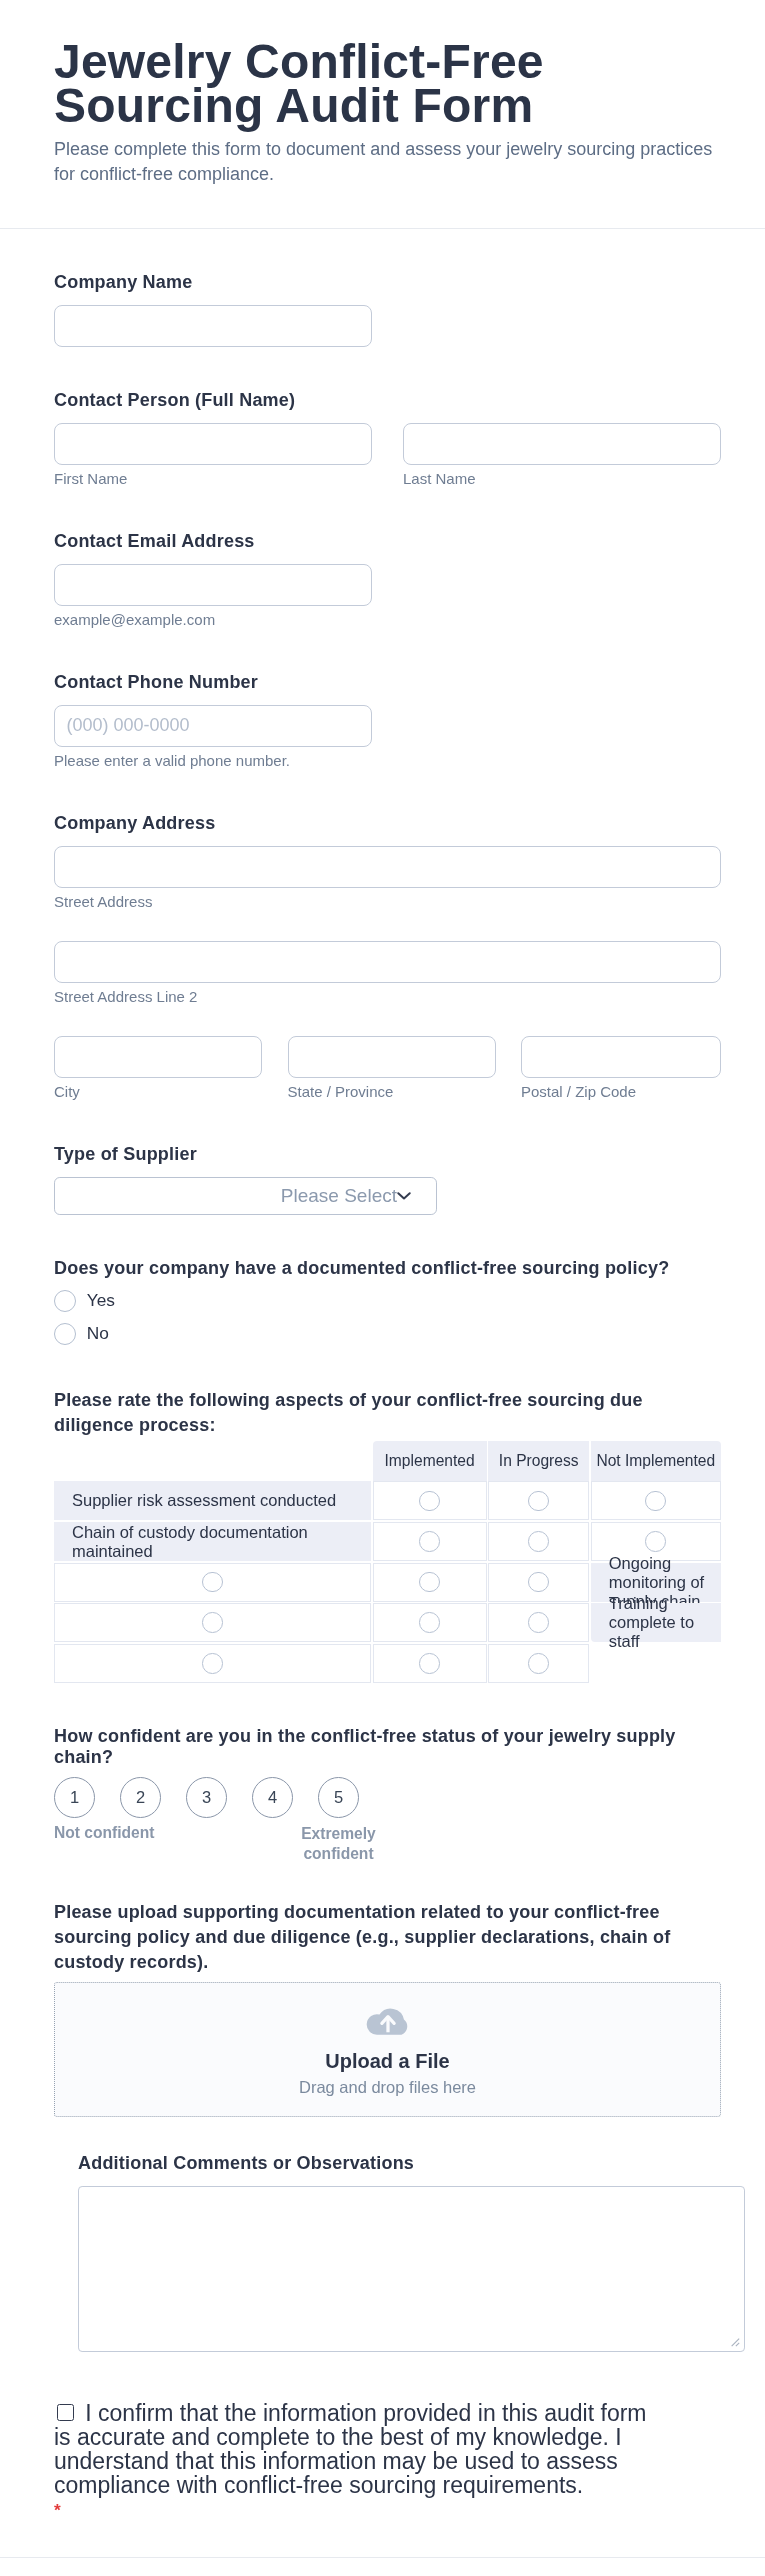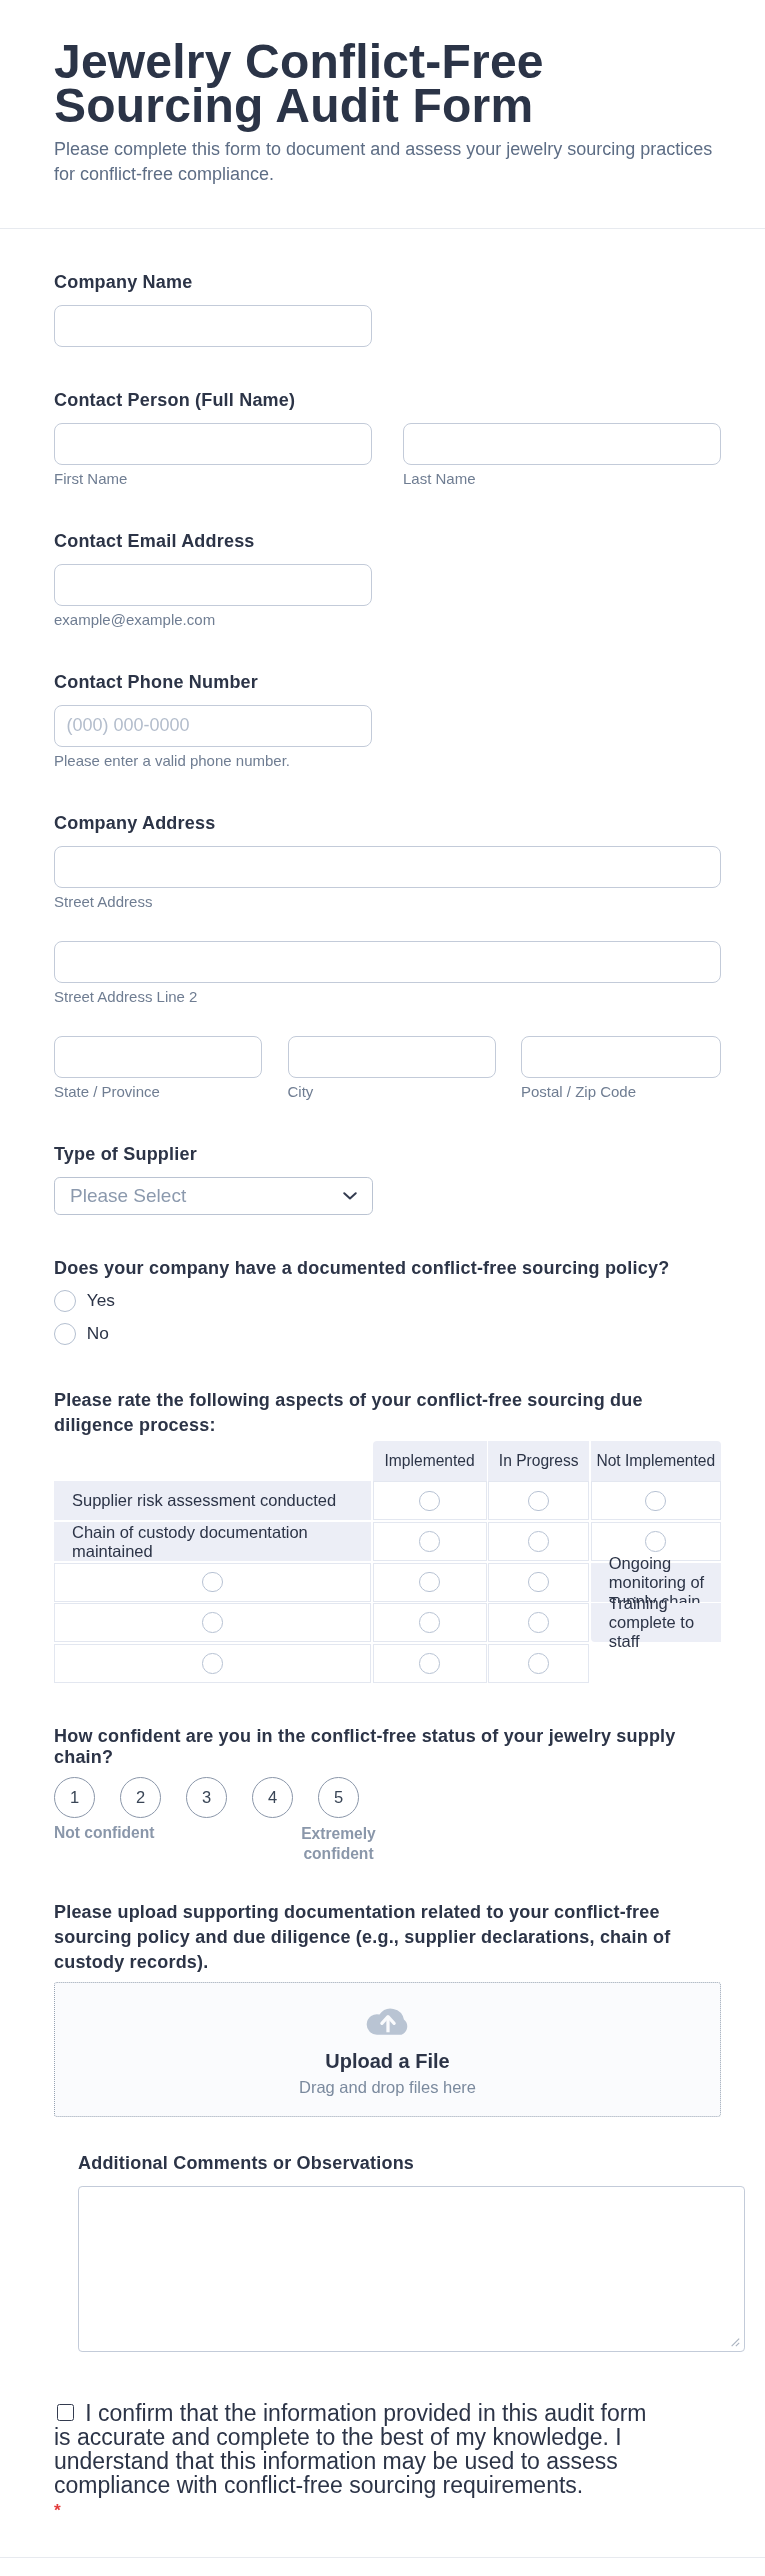--- a/index.html
+++ b/index.html
@@ -39,23 +39,23 @@
   .full { width:667px; }
   .sublabel { display:block; margin-top:6.6px; font-size:15px; line-height:16.5px; color:#6f7d92; }
 
   .duo { display:flex; gap:31px; margin-top:11.5px; }
   .duo .col .tinput { margin-top:0; }
   .trio { display:flex; justify-content:space-between; width:667px; margin-top:30px; }
   .trio .col .tinput { margin-top:0; }
   .w-city { width:208px; } .w-state { width:208px; } .w-postal { width:200px; }
 
   .select {
-    margin-top:11.5px; width:319px; height:38px; border:0.8px solid #bac3d2;
+    margin-top:11.5px; width:383px; height:38px; border:0.8px solid #bac3d2;
     border-radius:5.8px; background:#fff; display:flex; align-items:center;
-    justify-content:space-between; padding:0 15px; cursor:pointer;
+    justify-content:flex-end; padding:0 25px; cursor:pointer;
   }
   .select .ph { font-size:19px; color:#8b99ad; }
 
   .radio-row { display:flex; align-items:center; gap:10.7px; margin-top:10.7px; }
   .radio {
     width:22px; height:22px; border:0.8px solid #b4bfd0; border-radius:50%;
     background:#fff; flex:0 0 auto; cursor:pointer;
   }
   .radio-label { font-size:17.3px; color:#2c3447; }
 
@@ -164,26 +164,26 @@
   </div>
 
   <div class="field">
     <label class="flabel">Company Address</label>
     <input class="tinput full" type="text" style="">
     <span class="sublabel">Street Address</span>
     <input class="tinput full" style="margin-top: 30px;" type="text">
     <span class="sublabel">Street Address Line 2</span>
     <div class="trio">
       <div class="col">
+        <input class="tinput w-city" type="text" style="">
+        <span class="sublabel">City</span>
+      </div>
+      <div class="col">
         <input class="tinput w-state" type="text" style="">
         <span class="sublabel">State / Province</span>
-      </div>
-      <div class="col">
-        <input class="tinput w-city" type="text" style="">
-        <span class="sublabel">City</span>
       </div>
       <div class="col">
         <input class="tinput w-postal" type="text" style="">
         <span class="sublabel">Postal / Zip Code</span>
       </div>
     </div>
   </div>
 
   <div class="field">
     <label class="flabel">Type of Supplier</label>

